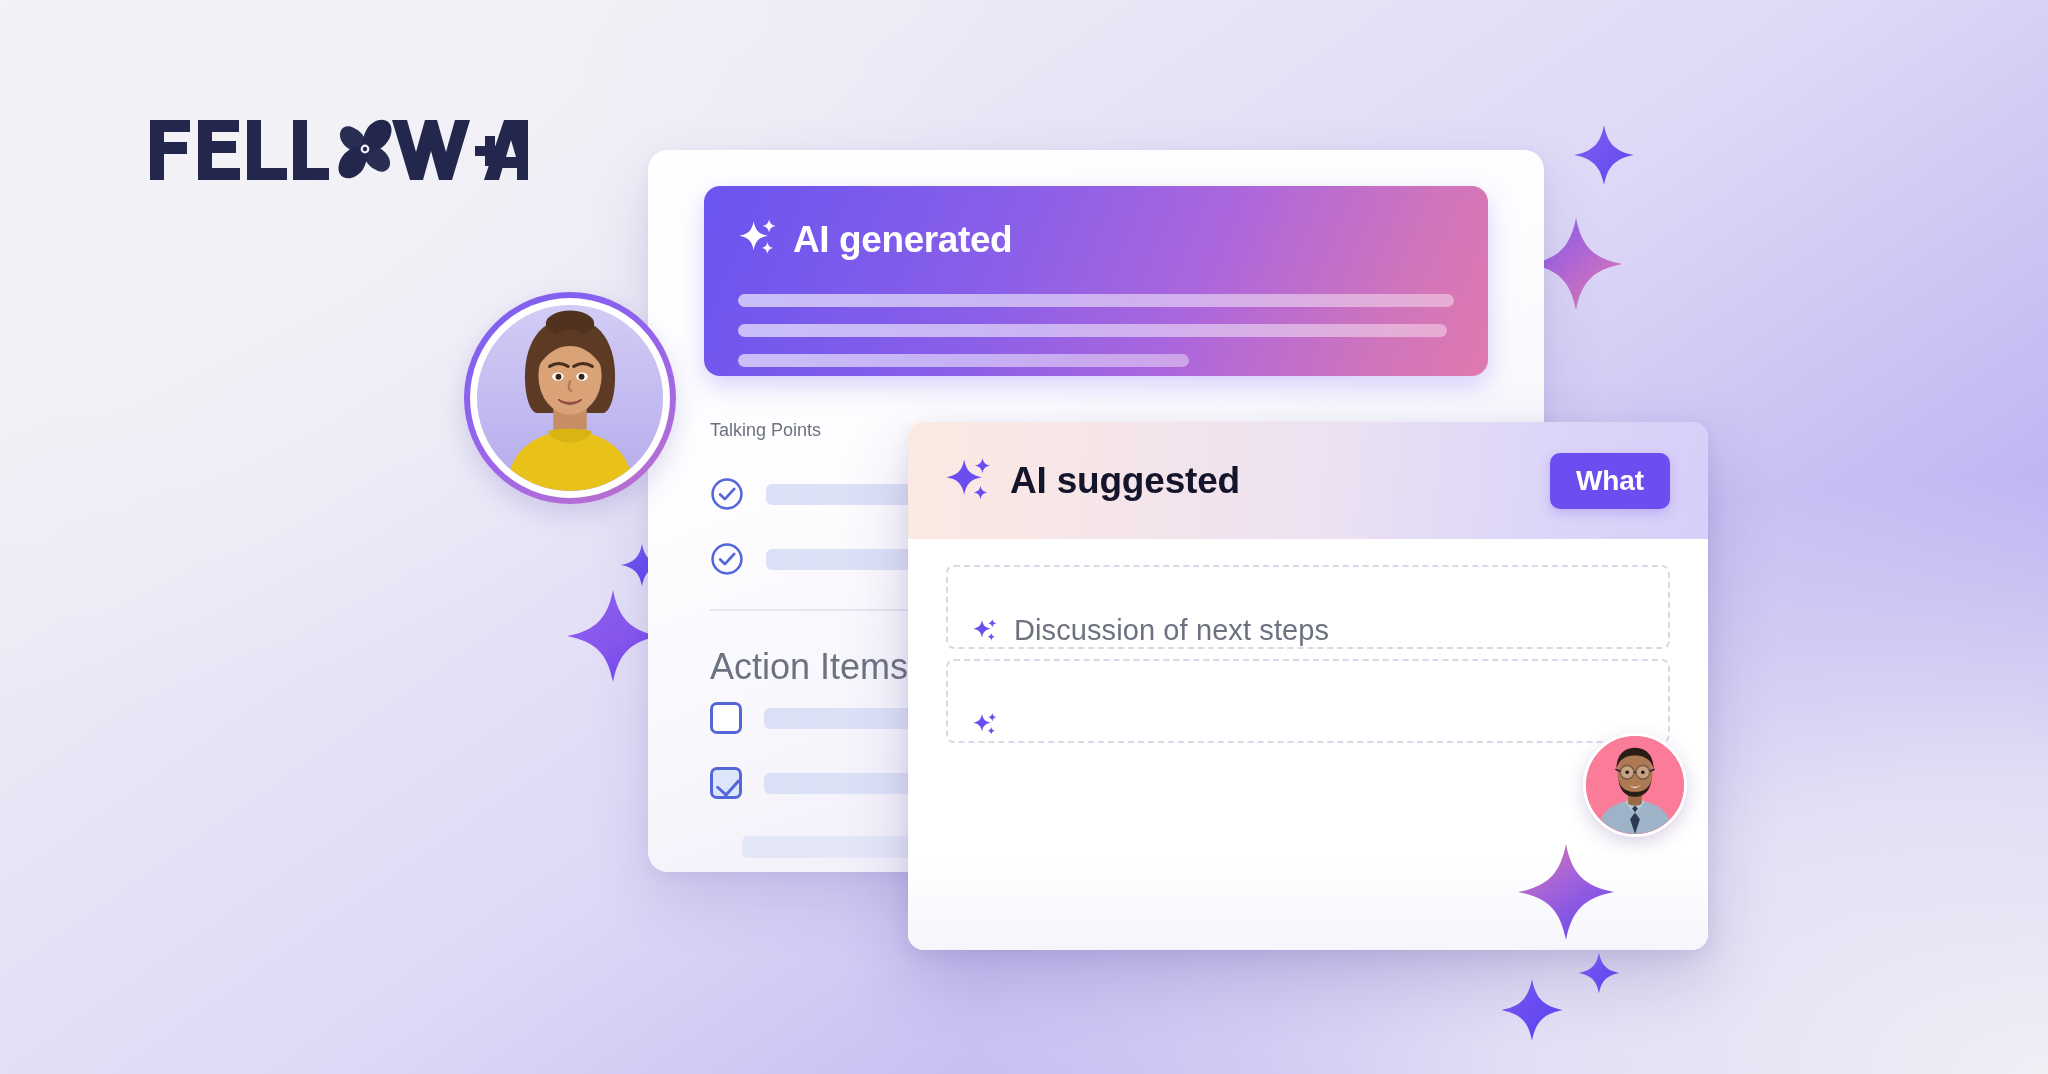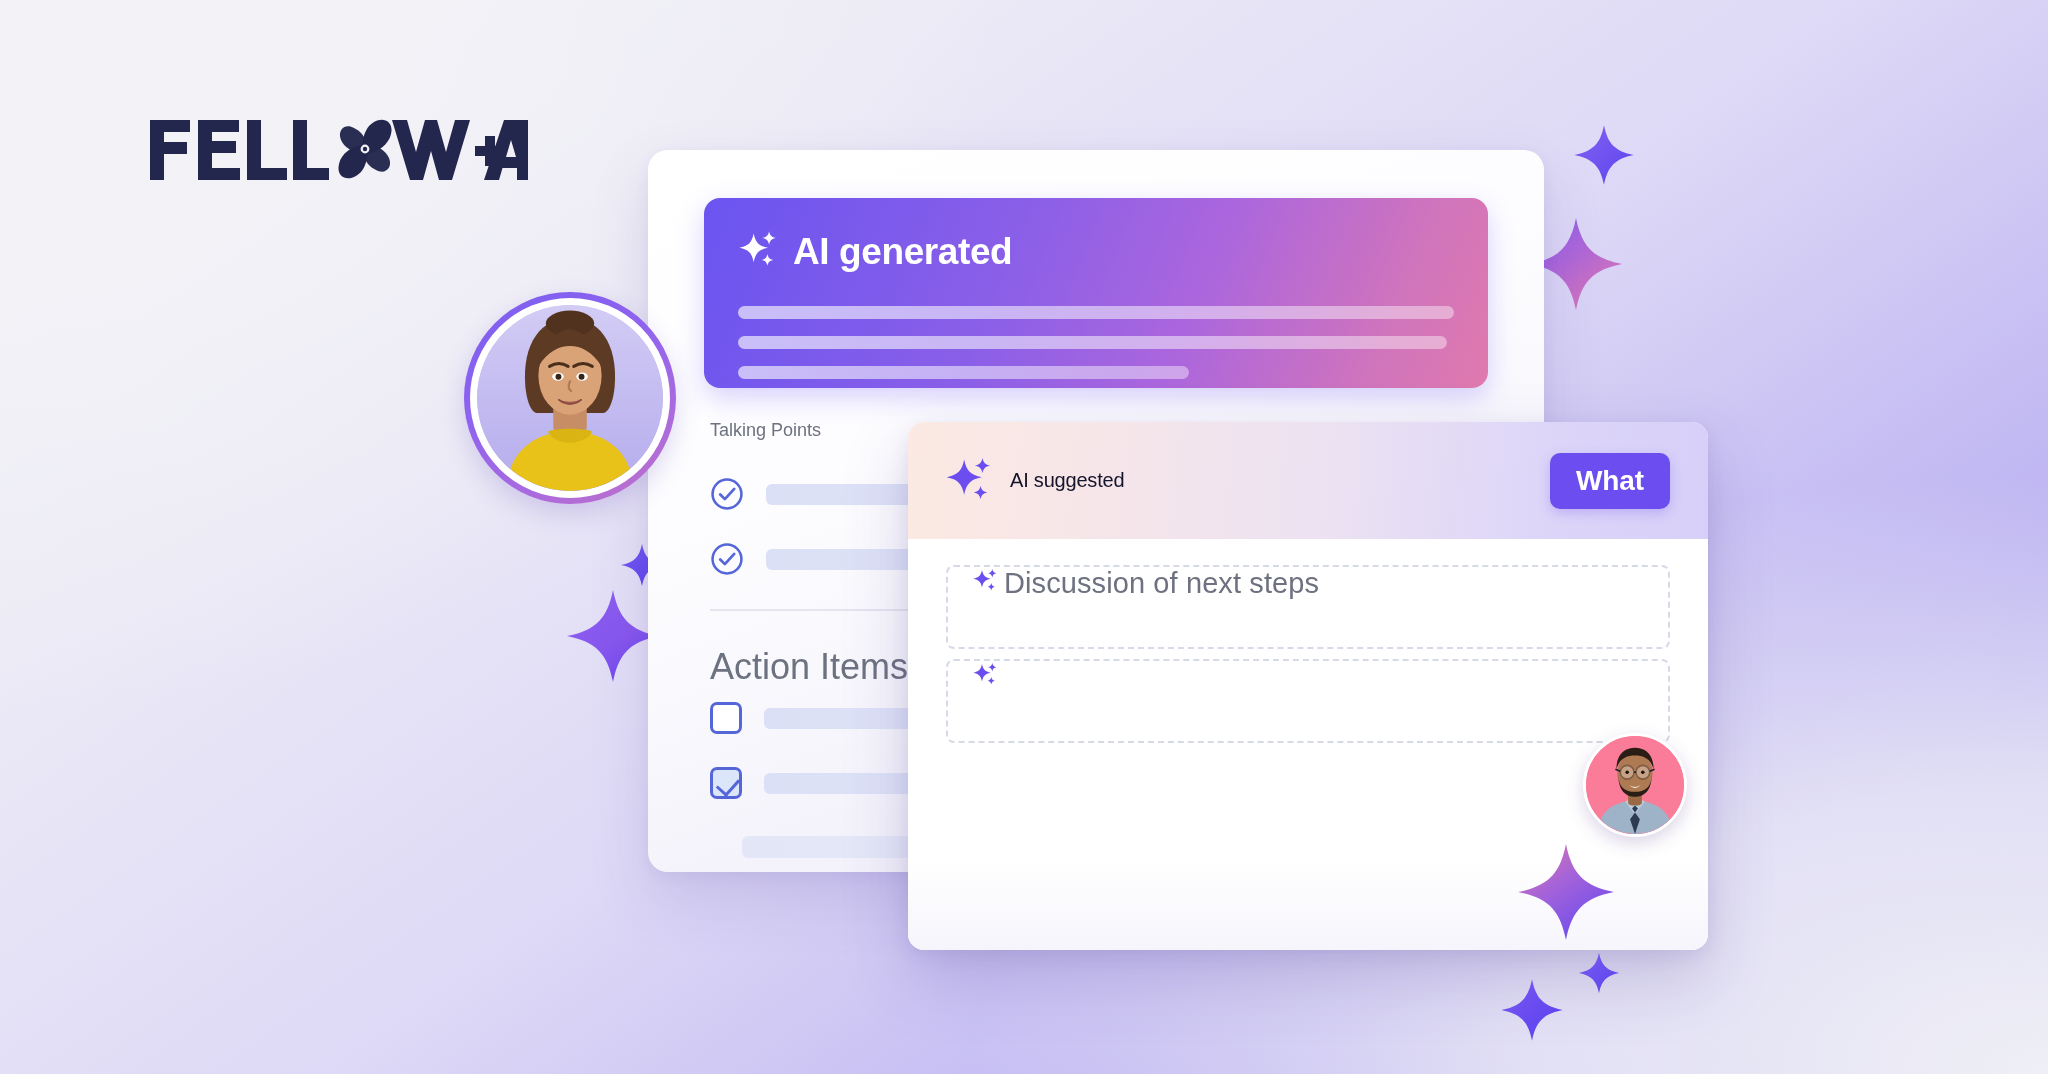--- a/index.html
+++ b/index.html
@@ -23,21 +23,21 @@
 
   
   .doc-card {
     position:absolute; left:648px; top:150px; width:896px; height:722px;
     background:linear-gradient(160deg,#ffffff 0%,#fdfdff 38%,#f4f3fb 72%,#eceaf7 100%);
     border-radius:20px;
     box-shadow:0 26px 60px rgba(86,70,160,0.16), 0 4px 14px rgba(86,70,160,0.07);
     overflow:hidden;
   }
   .ai-banner {
-    position:absolute; left:56px; top:48px; width:784px; height:190px;
+    position:absolute; left:56px; top:36px; width:784px; height:190px;
     border-radius:16px;
     background:linear-gradient(110deg,#6f57ef 0%,#8659ec 34%,#a263e2 60%,#c munged 100%);
     background:linear-gradient(112deg,#6a54f0 0%,#8a5fe8 38%,#ab66dd 62%,#d074bc 86%,#e07aae 100%);
     padding:30px 34px;
     box-shadow:0 10px 26px rgba(108,78,240,0.25);
   }
   .ai-banner-head { display:flex; align-items:center; gap:13px; }
   .ai-banner-title { color:#ffffff; font-size:37px; font-weight:700; letter-spacing:-0.4px; line-height:1; }
   .banner-lines { margin-top:32px; display:flex; flex-direction:column; gap:17px; }
   .b-line { height:13px; border-radius:7px; background:linear-gradient(90deg,rgba(255,255,255,0.62),rgba(255,255,255,0.40)); }
@@ -62,32 +62,32 @@
     position:absolute; left:908px; top:422px; width:800px; height:528px;
     border-radius:16px; overflow:hidden;
     background:#ffffff;
     box-shadow:0 28px 66px rgba(80,62,150,0.22), 0 6px 18px rgba(80,62,150,0.10);
   }
   .sugg-head {
     height:117px; display:flex; align-items:center; padding:0 38px;
     background:linear-gradient(96deg,#fbe9e2 0%,#f7e6e8 22%,#ece2f2 52%,#ddd6f8 78%,#d7cff8 100%);
   }
   .sugg-head-left { display:flex; align-items:center; gap:16px; flex:1; }
-  .sugg-title { font-size:20px; font-weight:400; color:#14142b; letter-spacing:-0.2px; }
+  .sugg-title { font-size:37px; font-weight:700; color:#14142b; letter-spacing:-0.2px; }
   .done-btn {
     background:#6c4ef0; color:#ffffff; border:none; border-radius:10px;
     font-family:"Liberation Sans", sans-serif; font-size:28px; font-weight:700;
     padding:12px 26px; cursor:pointer; letter-spacing:-0.1px;
     box-shadow:0 4px 12px rgba(108,78,240,0.28);
   }
   .sugg-body { padding:26px 38px 0 38px; display:flex; flex-direction:column; gap:10px;
     background:linear-gradient(180deg,#ffffff 0%,#ffffff 78%,#f6f5fc 100%); height:411px; }
   .sugg-item {
     border:2px dashed #d6d9e6; border-radius:8px;
-    height:84px; display:flex; align-items:flex-start; gap:6px; padding:0 24px;
+    height:84px; display:flex; align-items:flex-end; gap:16px; padding:0 24px;
     background:#ffffff;
   }
   .sugg-item-text { font-size:29px; color:#6e7280; letter-spacing:0.1px; white-space:nowrap; }
 
   
   .avatar-lg {
     position:absolute; left:464px; top:292px; width:212px; height:212px;
     border-radius:50%;
     background:linear-gradient(150deg,#7b5ef0 0%,#8f63ef 40%,#a86ae0 70%,#c271c6 100%);
     padding:6px;

